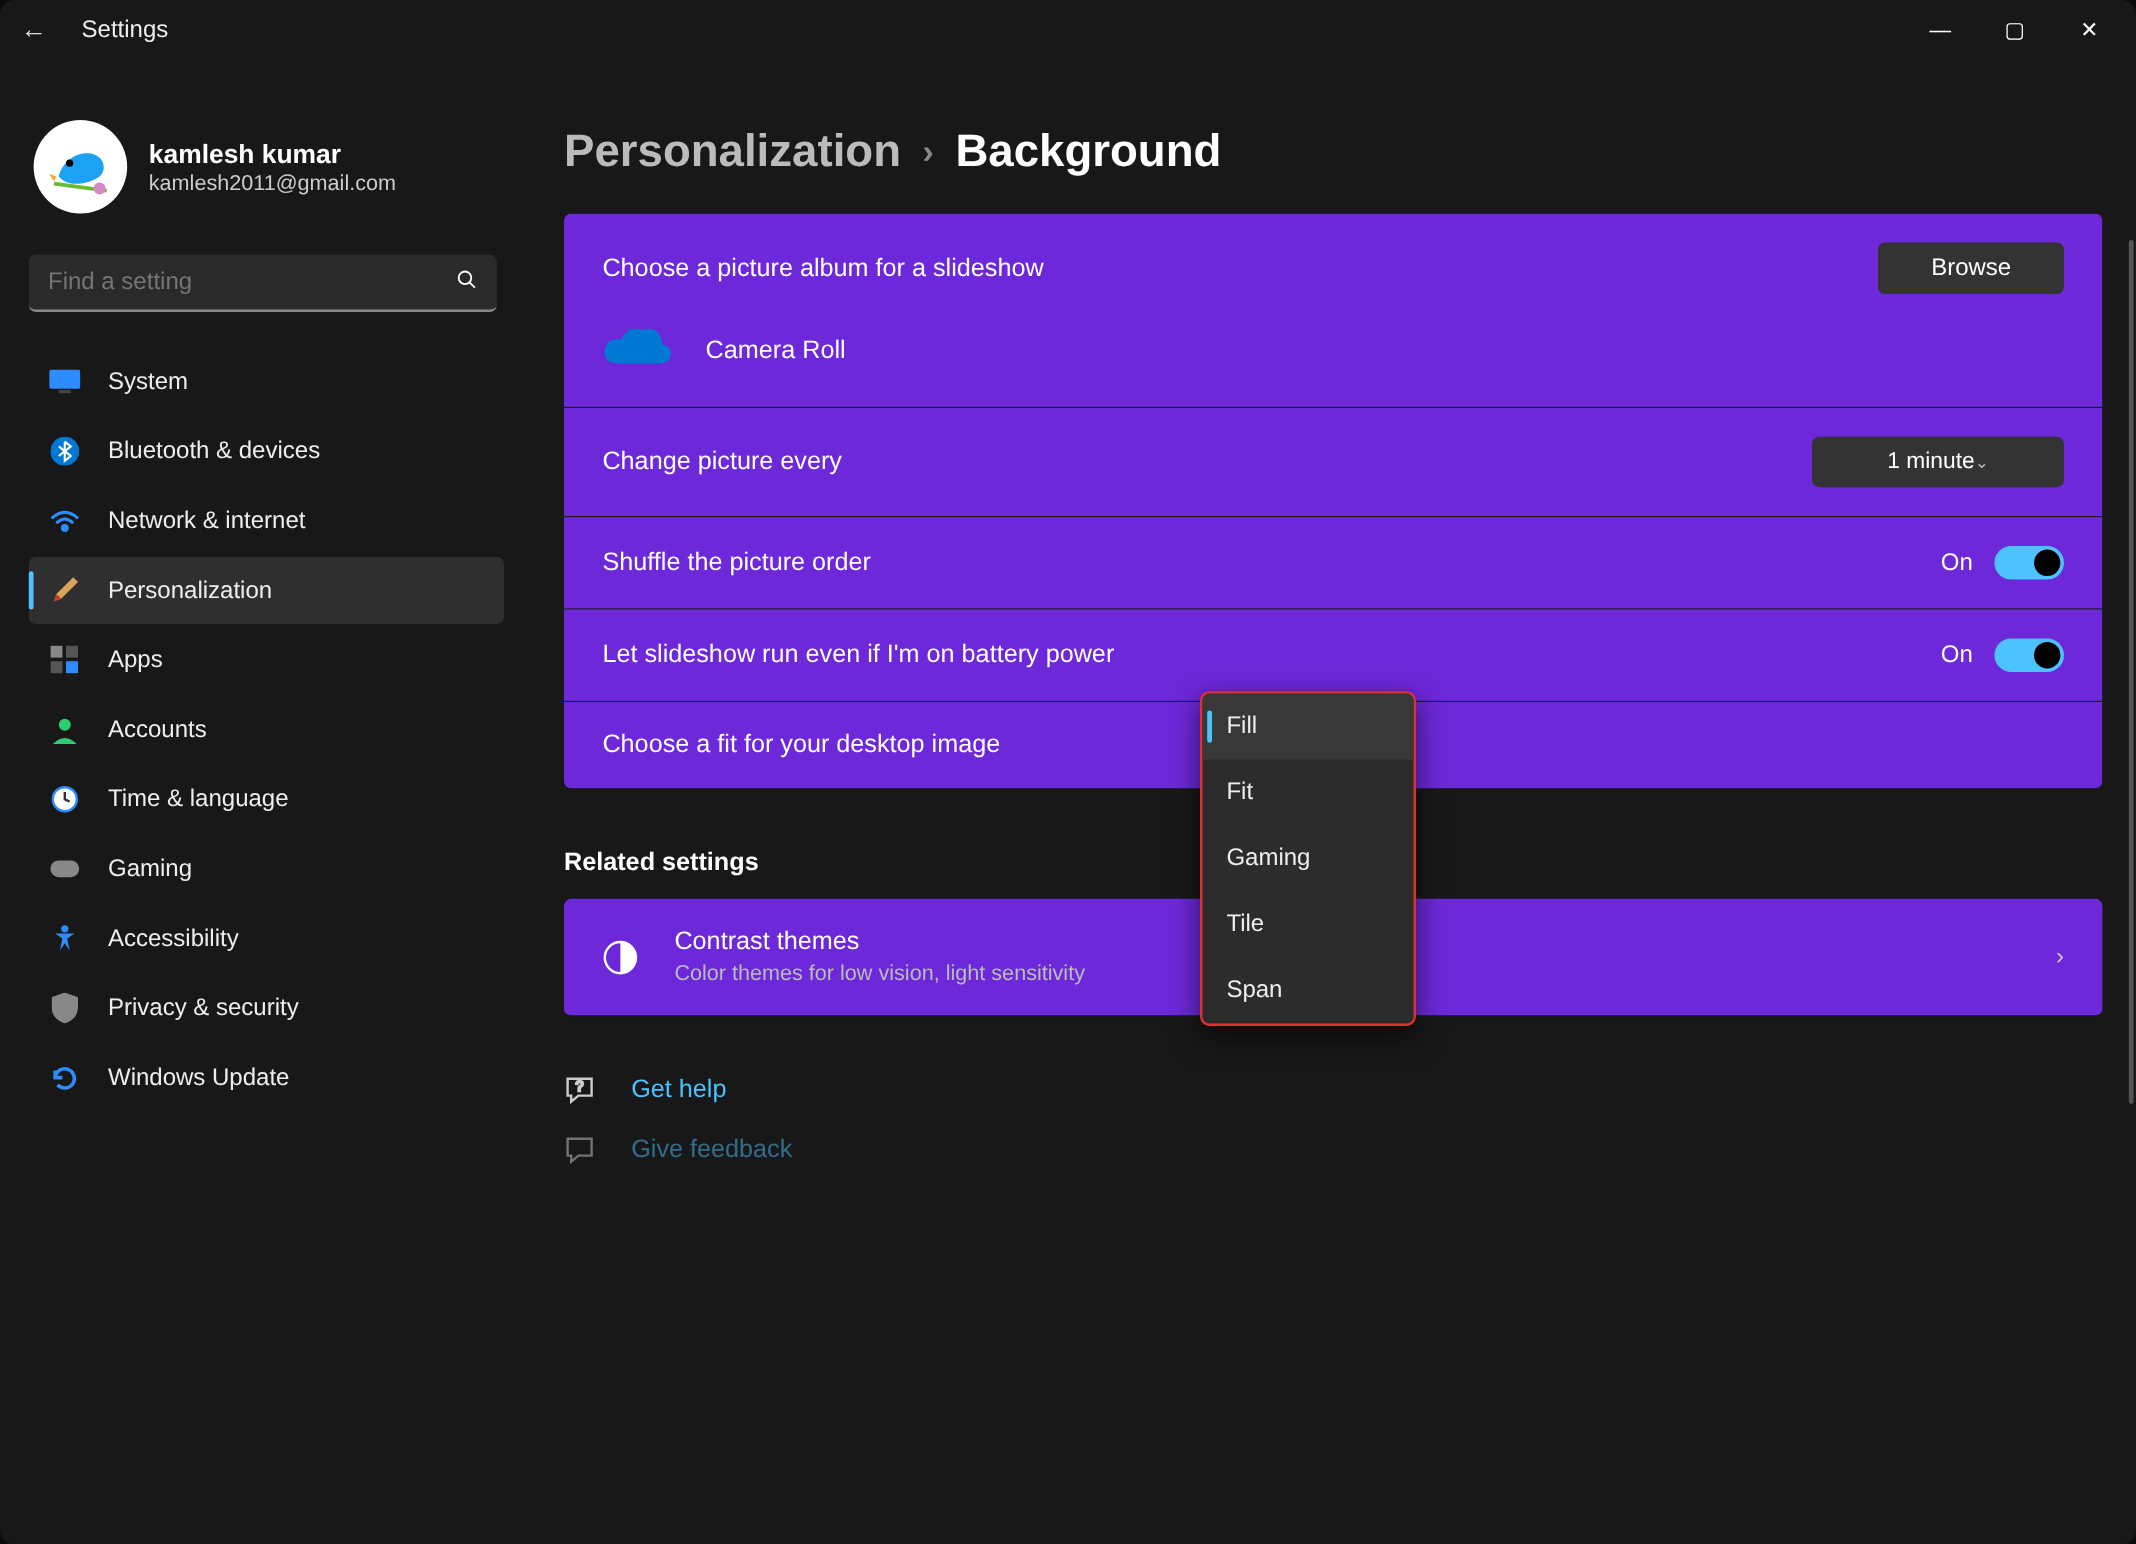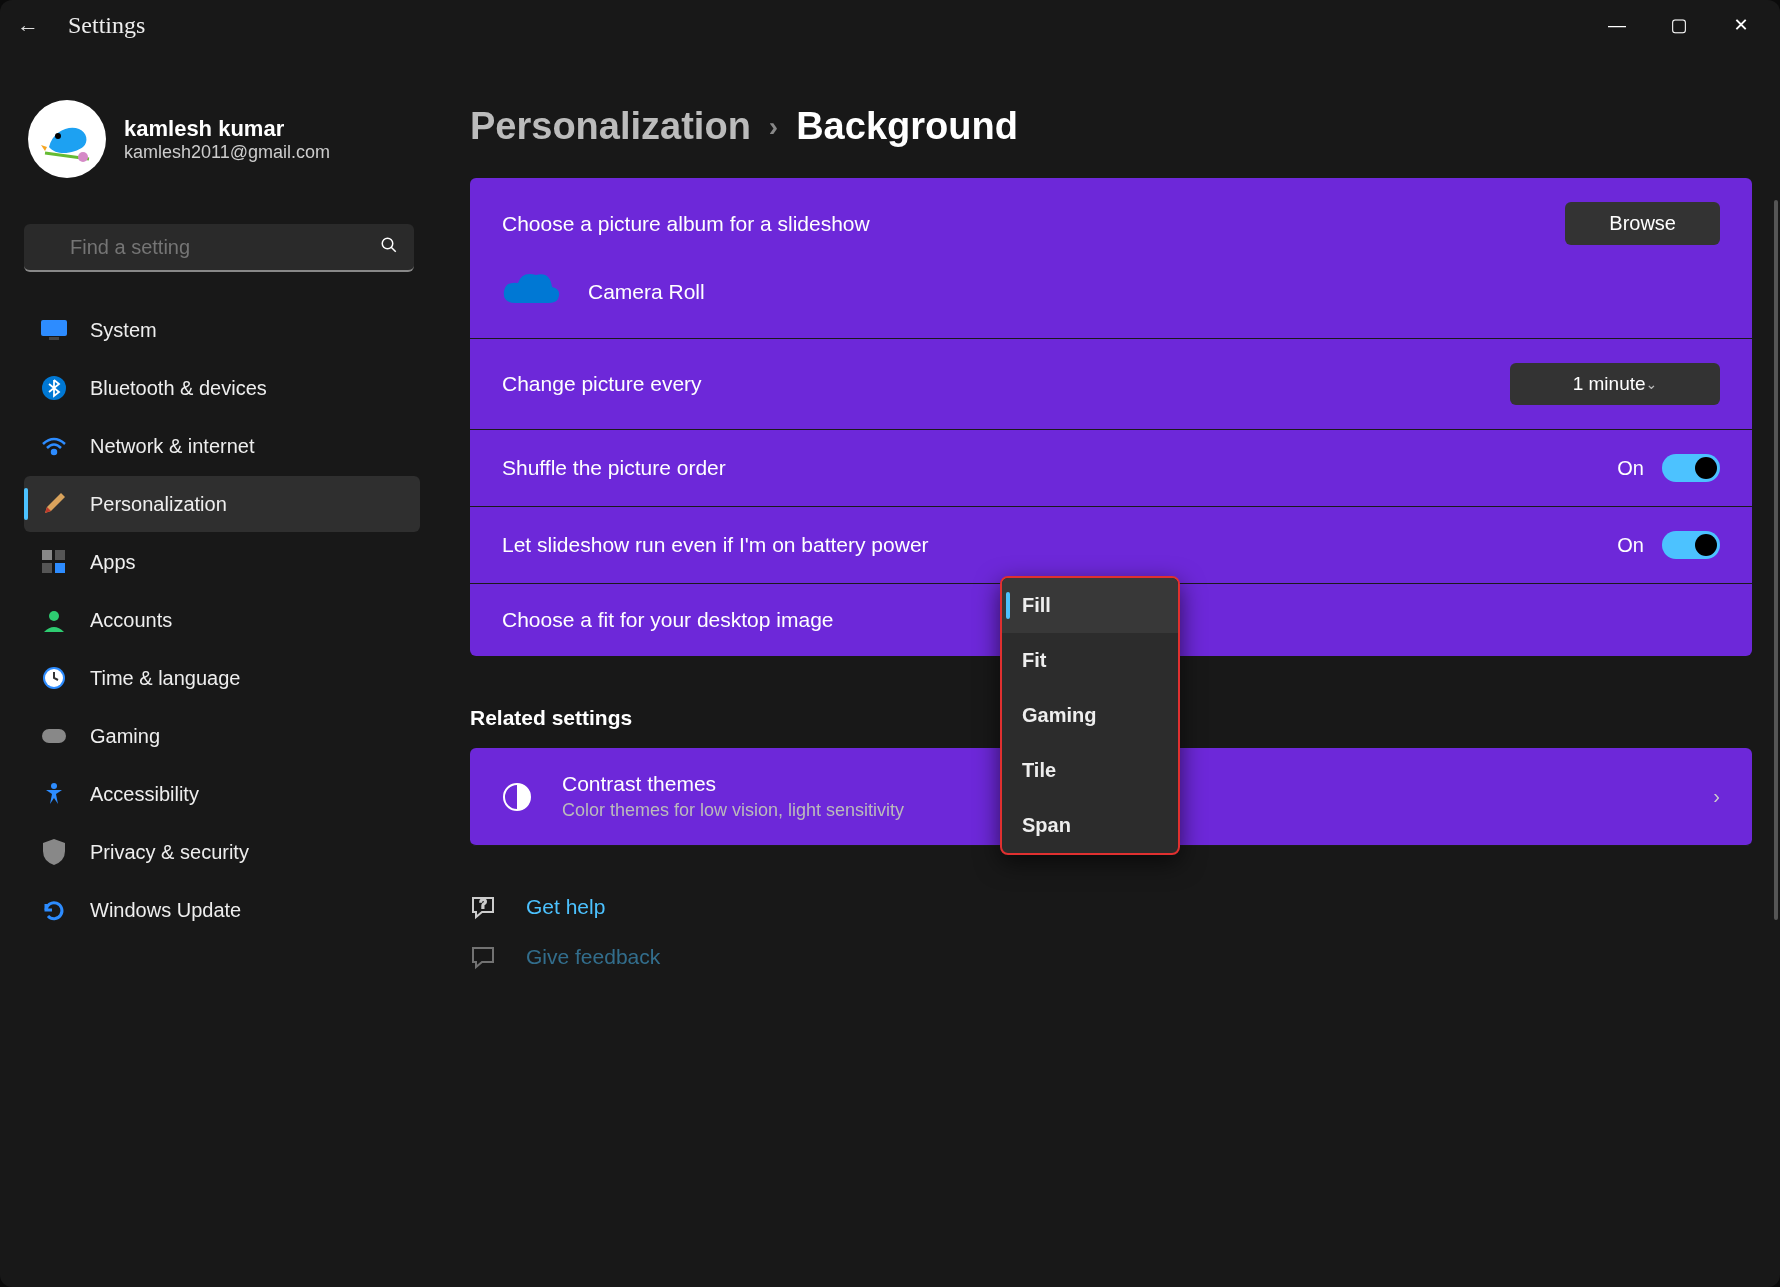--- a/index.html
+++ b/index.html
@@ -22,40 +22,39 @@
   position: relative;
 }
 .titlebar {
   display: flex;
   align-items: center;
   height: 50px;
   padding: 0 8px;
   gap: 20px;
 }
 .titlebar .back { width: 40px; text-align: center; font-size: 22px; color: #ddd; cursor: pointer; }
-.titlebar .title { font-size: 24px; color: #eee; font-family: Liberation Serif, serif; }
+.titlebar .title { font-size: 20px; color: #eee; }
 .titlebar .caption { margin-left: auto; display: flex; gap: 0; }
 .titlebar .caption button {
   width: 62px; height: 44px; background: transparent; border: none; color: #fff; font-size: 18px; cursor: pointer;
 }
 .body { display: flex; flex: 1; overflow: hidden; }
 .sidebar { width: 430px; padding: 20px 10px 0 24px; display: flex; flex-direction: column; }
 .profile { display: flex; align-items: center; gap: 18px; margin: 30px 0 30px 4px; }
 .avatar { width: 78px; height: 78px; border-radius: 50%; background: #fff; display: flex; align-items: center; justify-content: center; }
 .avatar svg { width: 64px; height: 64px; }
 .profile-text .name { font-size: 22px; font-weight: 600; }
 .profile-text .email { font-size: 18px; color: #ccc; }
 .search {
-  margin: 16px 6px 30px 0;
+  margin: 4px 6px 30px 0;
   display: flex; align-items: center;
   background: #2a2a2a;
   border-radius: 6px;
   border-bottom: 2px solid #888;
   height: 48px;
-  padding-left: 30px;
 }
 .search input { flex: 1; background: transparent; border: none; outline: none; color: #fff; font-size: 20px; padding: 0 16px; }
 .search .sicon { width: 50px; text-align: center; color: #fff; font-size: 18px; }
 .navlist { display: flex; flex-direction: column; gap: 2px; }
 .navitem {
   display: flex; align-items: center; gap: 22px;
   padding: 14px 16px;
   border-radius: 6px;
   font-size: 20px;
   color: #eee;
@@ -114,21 +113,20 @@
   box-shadow: 0 8px 24px rgba(0,0,0,0.6);
   overflow: hidden;
   z-index: 50;
 }
 .popover .option {
   padding: 16px 20px;
   font-size: 20px;
   color: #eee;
   cursor: pointer;
   position: relative;
-  font-weight: bold;
 }
 .popover .option.selected::before {
   content: ""; position: absolute; left: 4px; top: 14px; bottom: 14px; width: 4px; background: #4cc2ff; border-radius: 2px;
 }
 .popover .option.selected { background: #383838; }
 </style>
 </head>
 <body>
 
 <div class="window">

